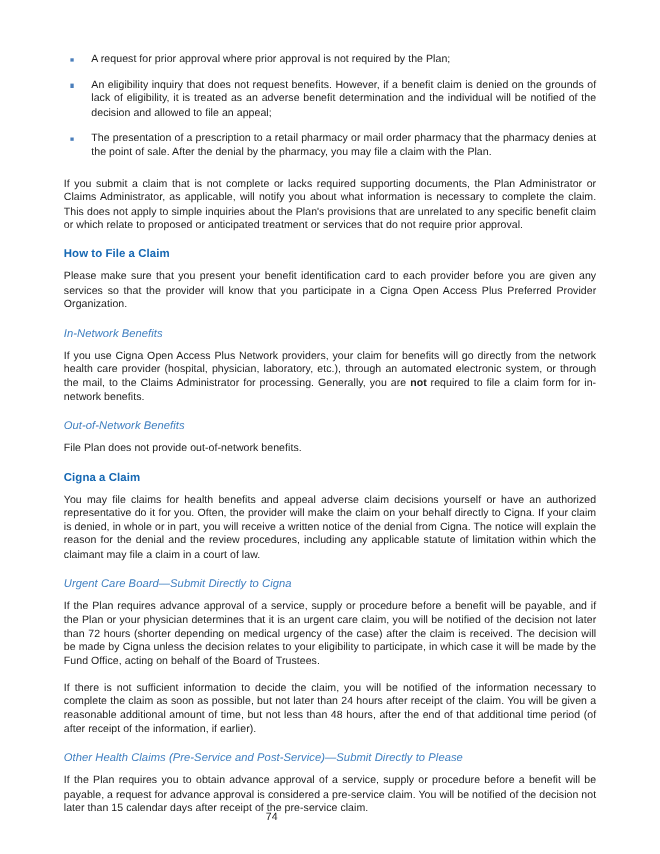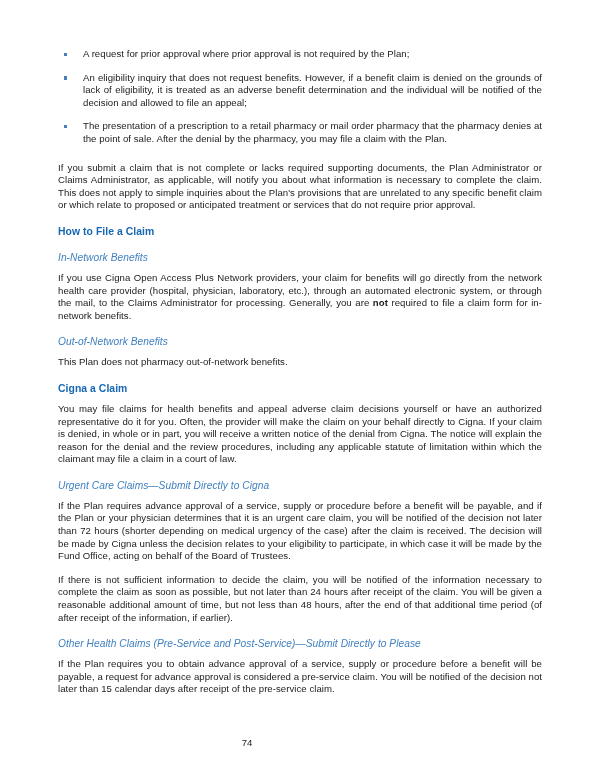--- a/index.html
+++ b/index.html
@@ -115,31 +115,32 @@
       </li>
       <li class="bullet-item">
         <span class="bullet-marker"></span>
         <span>The presentation of a prescription to a retail pharmacy or mail order pharmacy that the pharmacy denies at the point of sale. After the denial by the pharmacy, you may file a claim with the Plan.</span>
       </li>
     </ul>
 
     <p class="body-par">If you submit a claim that is not complete or lacks required supporting documents, the Plan Administrator or Claims Administrator, as applicable, will notify you about what information is necessary to complete the claim. This does not apply to simple inquiries about the Plan's provisions that are unrelated to any specific benefit claim or which relate to proposed or anticipated treatment or services that do not require prior approval.</p>
 
     <h2 class="section-heading">How to File a Claim</h2>
+    <p class="body-par">Please make sure that you present your benefit identification card to each provider before you are given any services so that the provider will know that you participate in a Cigna Open Access Plus Preferred Provider Organization.</p>
 
     <h3 class="sub-heading">In-Network Benefits</h3>
     <p class="body-par"><span>If you use Cigna Open Access Plus Network providers, your claim for benefits will go directly from the network health care provider (hospital, physician, laboratory, etc.), through an automated electronic system, or through the mail, to the Claims Administrator for processing. Generally, you are </span><b class="inline-bold">not</b><span> required to file a claim form for in-network benefits.</span></p>
 
     <h3 class="sub-heading">Out-of-Network Benefits</h3>
-    <p class="body-par">This Plan does not pharmacy out-of-network benefits.</p>
+    <p class="body-par">File Plan does not provide out-of-network benefits.</p>
 
     <h2 class="section-heading">Cigna a Claim</h2>
     <p class="body-par">You may file claims for health benefits and appeal adverse claim decisions yourself or have an authorized representative do it for you. Often, the provider will make the claim on your behalf directly to Cigna. If your claim is denied, in whole or in part, you will receive a written notice of the denial from Cigna. The notice will explain the reason for the denial and the review procedures, including any applicable statute of limitation within which the claimant may file a claim in a court of law.</p>
 
-    <h3 class="sub-heading">Urgent Care Claims—Submit Directly to Cigna</h3>
+    <h3 class="sub-heading">Urgent Care Board—Submit Directly to Cigna</h3>
     <p class="body-par">If the Plan requires advance approval of a service, supply or procedure before a benefit will be payable, and if the Plan or your physician determines that it is an urgent care claim, you will be notified of the decision not later than 72 hours (shorter depending on medical urgency of the case) after the claim is received. The decision will be made by Cigna unless the decision relates to your eligibility to participate, in which case it will be made by the Fund Office, acting on behalf of the Board of Trustees.</p>
     <p class="body-par">If there is not sufficient information to decide the claim, you will be notified of the information necessary to complete the claim as soon as possible, but not later than 24 hours after receipt of the claim. You will be given a reasonable additional amount of time, but not less than 48 hours, after the end of that additional time period (of after receipt of the information, if earlier).</p>
 
     <h3 class="sub-heading">Other Health Claims (Pre-Service and Post-Service)—Submit Directly to Please</h3>
     <p class="body-par">If the Plan requires you to obtain advance approval of a service, supply or procedure before a benefit will be payable, a request for advance approval is considered a pre-service claim. You will be notified of the decision not later than 15 calendar days after receipt of the pre-service claim.</p>
 
   </div>
 </div>
 
 <div class="page-footer">

